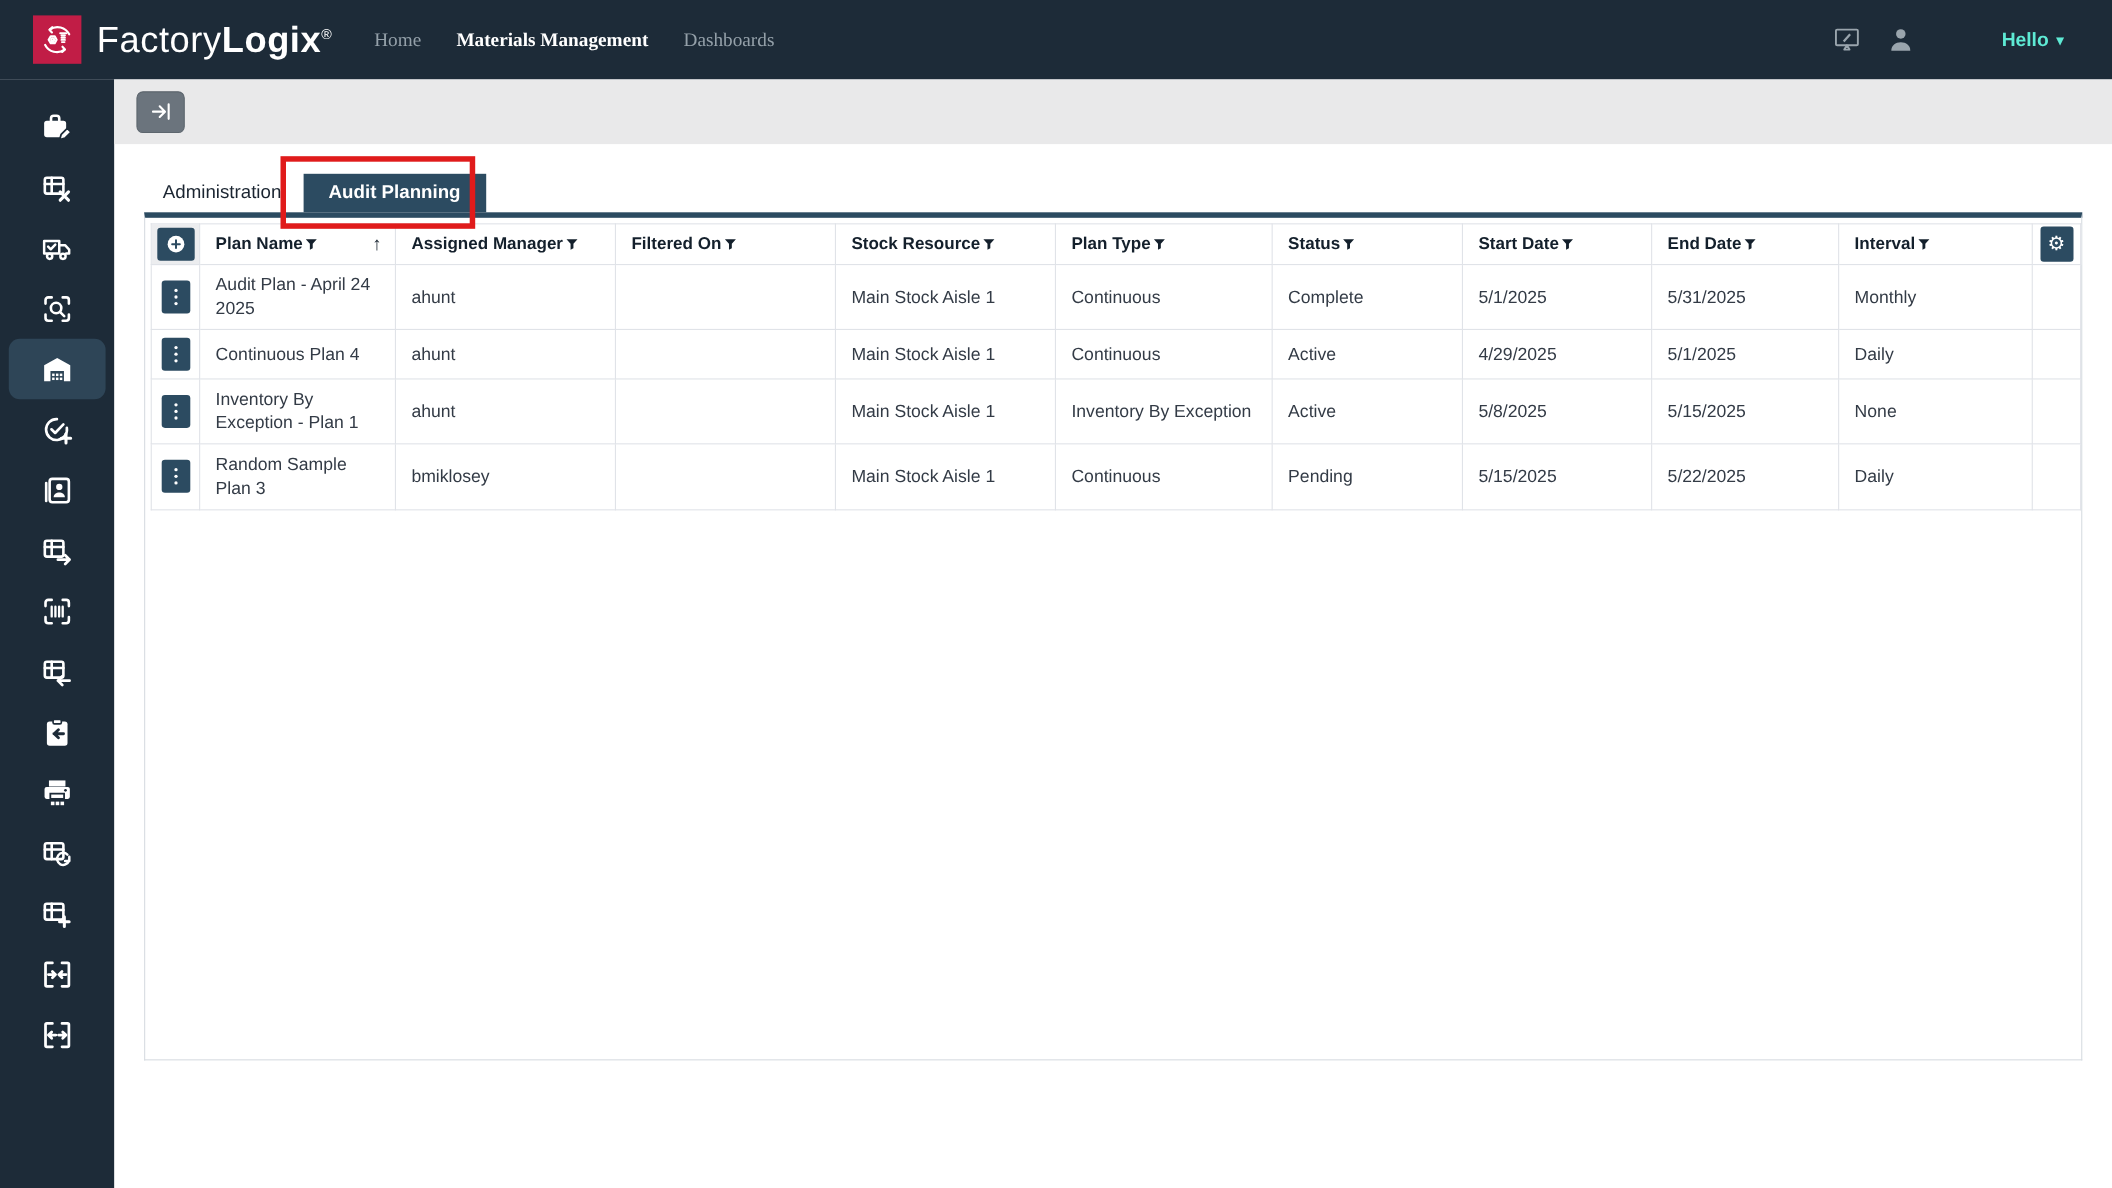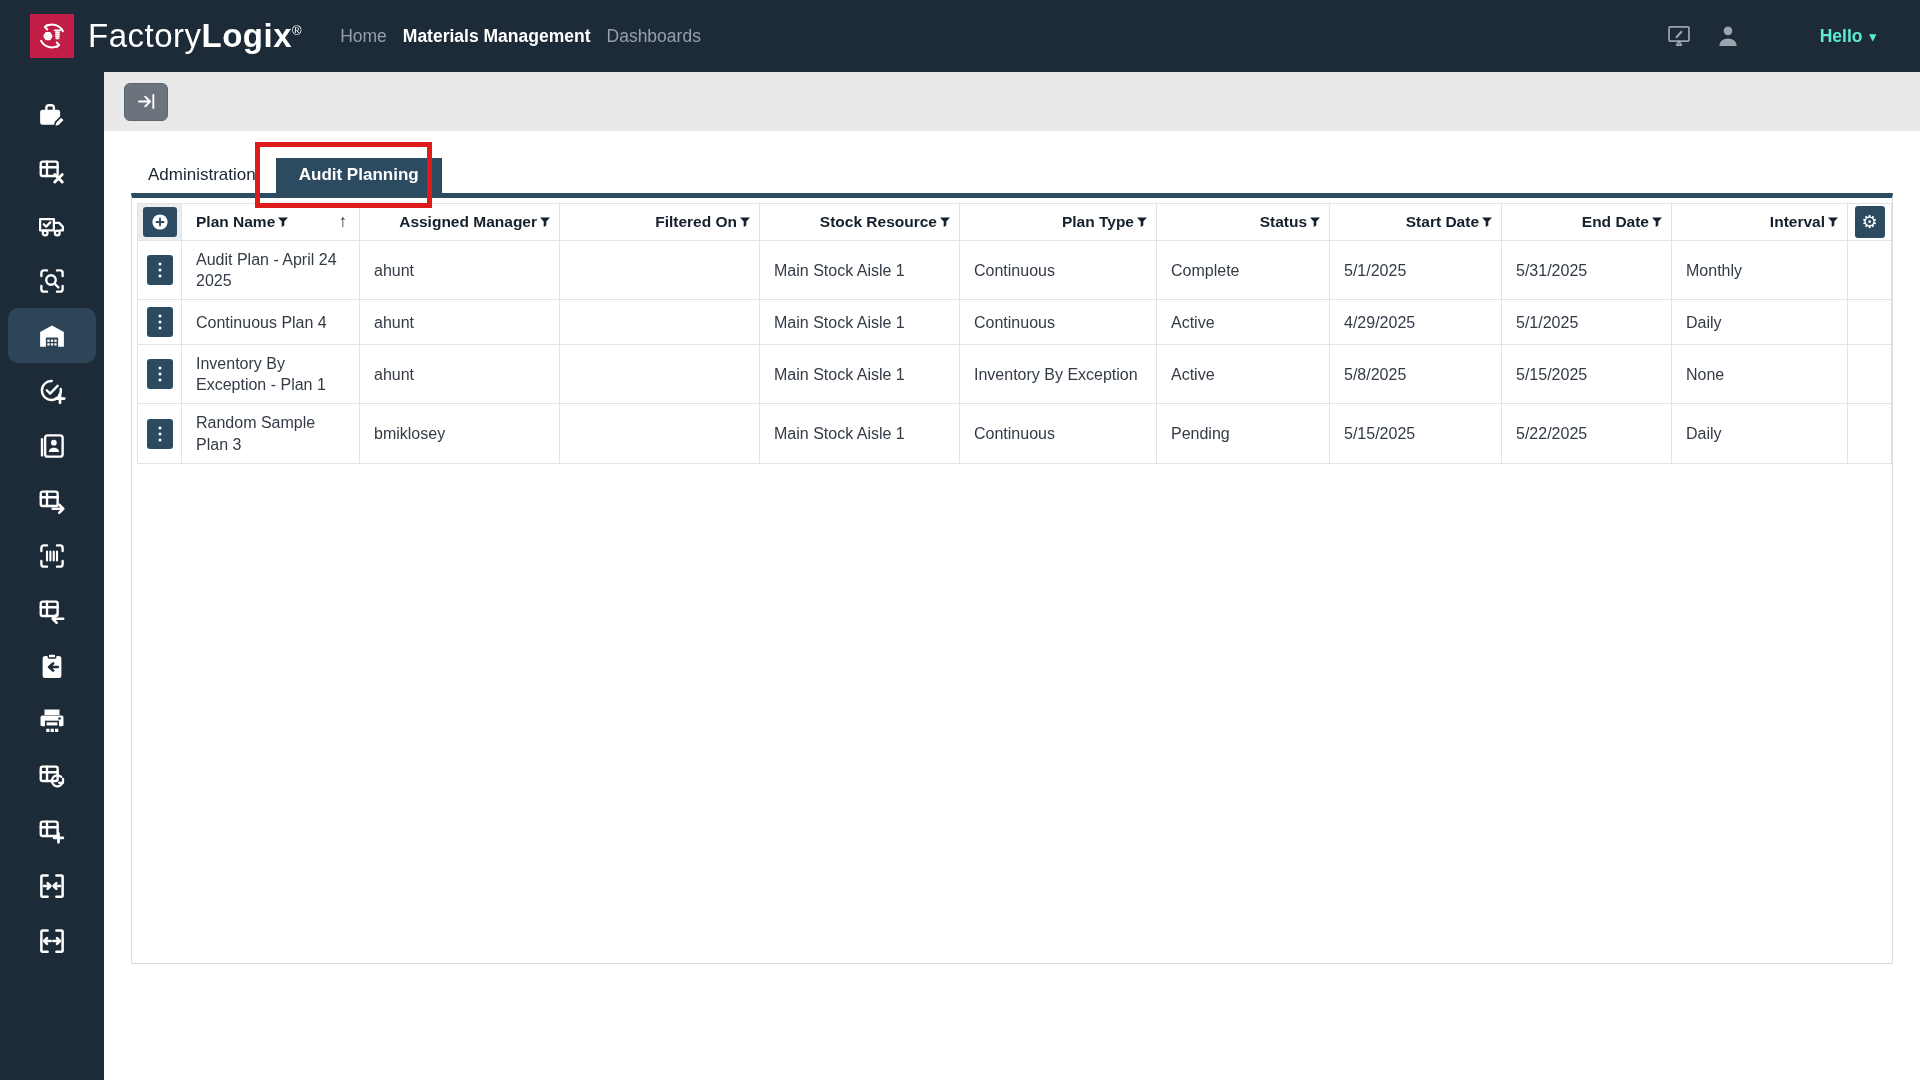--- a/index.html
+++ b/index.html
@@ -8,21 +8,21 @@
   .page { position:relative; width:1920px; height:1080px;padding-left:32px; }
 
   
   .navbar { position:absolute; left:0; top:0; width:1920px; height:72px;
     background:#1d2b38; display:flex; align-items:center; z-index:5; }
   .brand { display:flex; align-items:center; margin-left:30px; }
   .brand-sq { width:44px; height:44px; background:#c11d46; display:grid; place-items:center; }
   .brand-text { margin-left:14px; font-size:33px; color:#fff; font-weight:300; letter-spacing:.5px; }
   .brand-text b { font-weight:700; }
   .brand-reg { font-size:13px; color:#fff; vertical-align:super; }
-  .nav-links { display:flex; gap:16px; margin-left:38px; align-items:flex-end; }
+  .nav-links { display:flex; gap:32px; margin-left:38px; align-items:flex-end;font-family:Liberation Serif, serif; }
   .nav-link { font-size:17.5px; color:#94a0a9; text-decoration:none; cursor:pointer; }
   .nav-link.active { color:#fff; font-weight:700; }
   .nav-right { margin-left:auto; display:flex; align-items:center; margin-right:44px; }
   .nav-ic { display:grid; place-items:center; cursor:pointer; }
   .nav-ic + .nav-ic { margin-left:22px; }
   .hello { margin-left:78px; color:#5eead4; font-size:17.5px; font-weight:700; cursor:pointer;
     display:flex; align-items:center; gap:7px; }
   .hello .caret { font-size:13px; }
 
   
@@ -49,21 +49,21 @@
   table { width:100%; border-collapse:collapse; table-layout:fixed; font-size:16px; color:#333b46; }
   col.c0 { width:44px; }  col.c1 { width:178px; } col.c2 { width:200px; }
   col.c3 { width:200px; } col.c4 { width:200px; } col.c5 { width:197px; }
   col.c6 { width:173px; } col.c7 { width:172px; } col.c8 { width:170px; }
   col.c9 { width:176px; } col.c10 { width:44px; }
   th, td { border:1px solid #e0e3e8; }
   thead th { height:37px; background:#fff; text-align:left; padding:0 8px 0 14px;
     font-size:15.5px; font-weight:700; color:#14202c; }
   thead th.th-expand { background:#ecedef; padding:0; text-align:center; }
   thead th.th-gear { padding:0; text-align:center; }
-  .th-flex { display:flex; align-items:center; gap:2px;justify-content:flex-end; }
+  .th-flex { display:flex; align-items:center; gap:2px; }
   .th-flex .sort { margin-left:auto; padding-right:4px; font-weight:400; font-size:17px; color:#14202c; }
   tbody td { padding:8px 14px; line-height:1.32; vertical-align:middle; }
   tbody td.c-expand { padding:0; text-align:center; }
   tbody tr { height:45px; }
 
   .sq-btn { width:34px; height:30px; background:#2c4b61; border:none; border-radius:3px;
     display:inline-grid; place-items:center; cursor:pointer; }
   .dots-btn { width:26px; height:30px; background:#2c4b61; border:none; border-radius:3px;
     display:inline-grid; place-items:center; cursor:pointer; }
   .gear-btn { width:30px; height:32px; background:#2c4b61; border:none; border-radius:3px;

